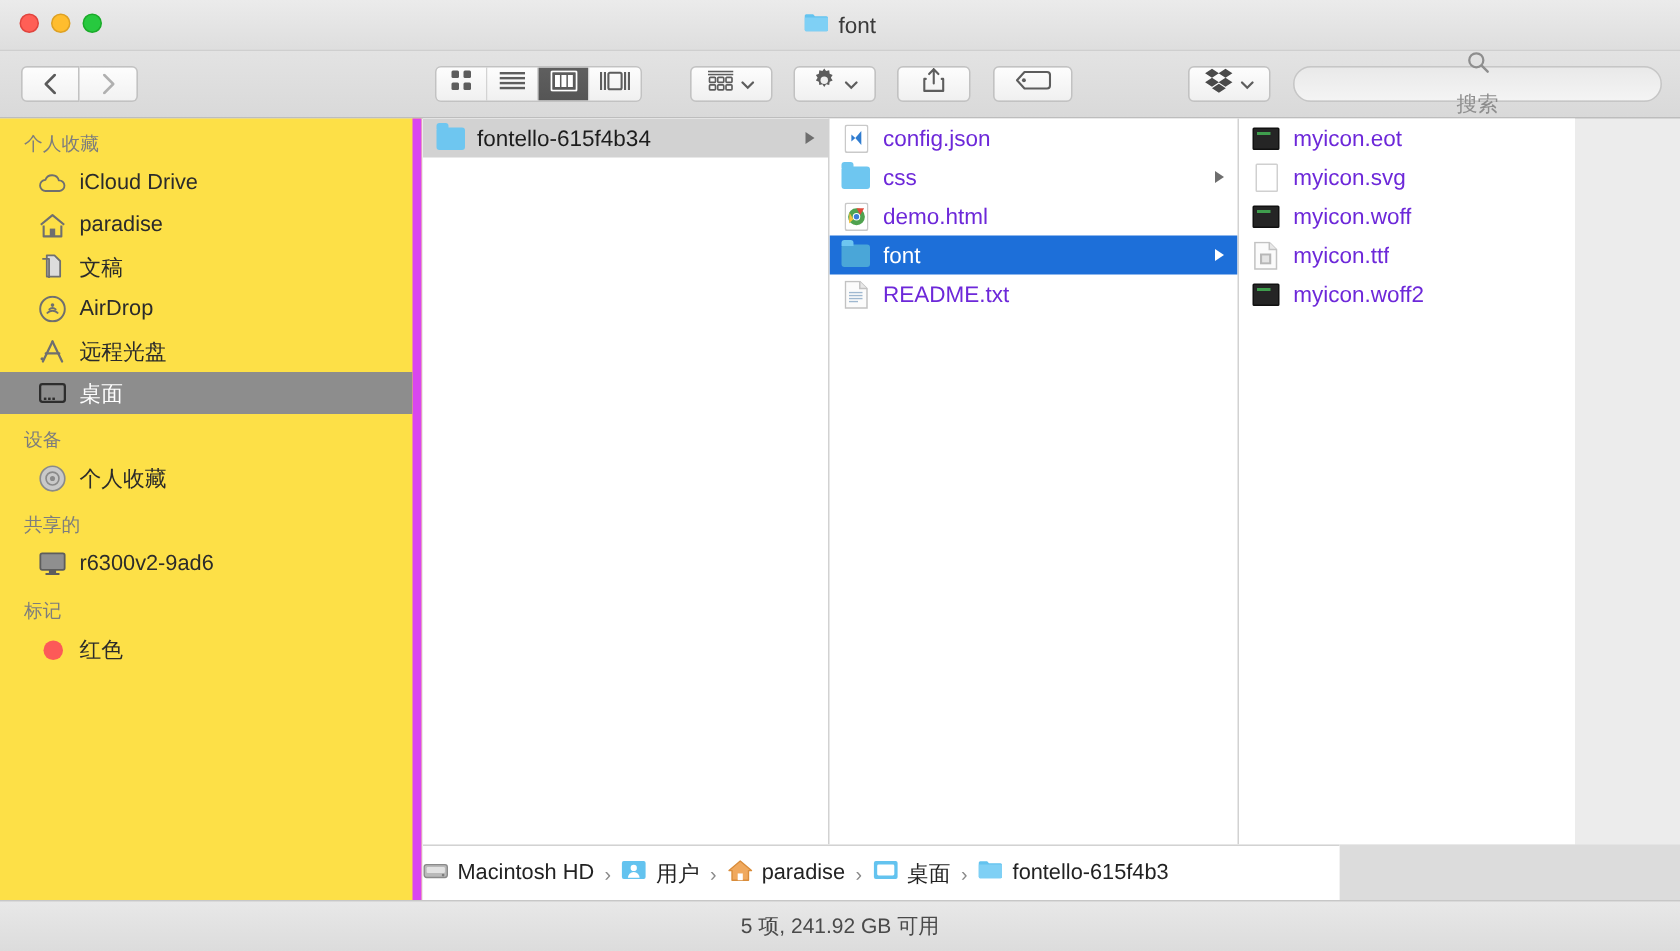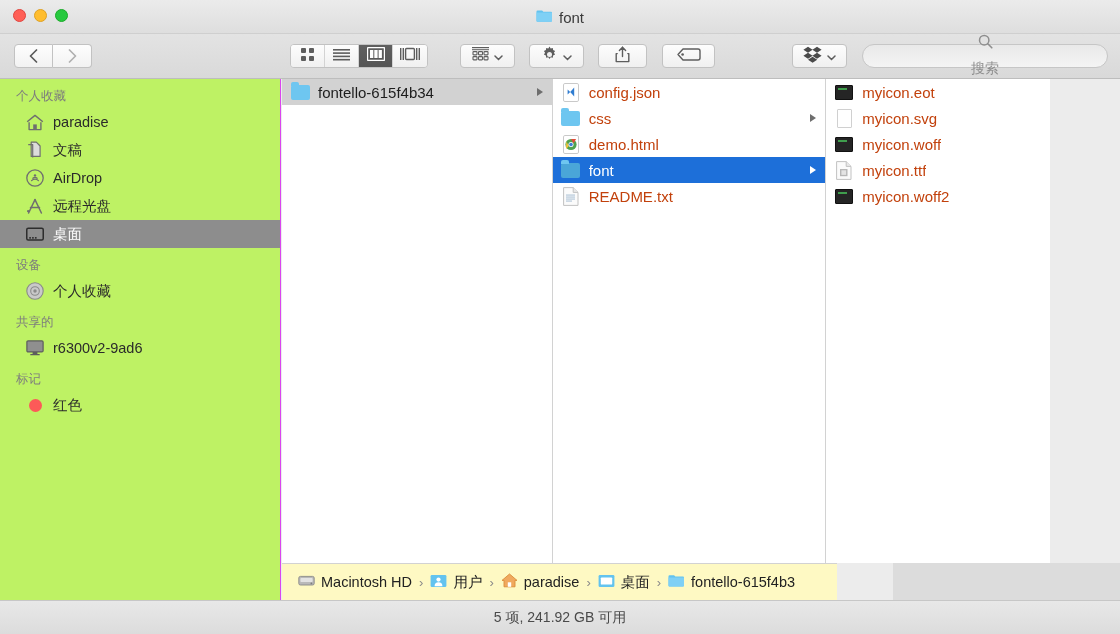--- a/index.html
+++ b/index.html
@@ -100,22 +100,22 @@
     display: flex; align-items: center; justify-content: center;
     gap: 7px;
     flex-direction: column;
   }
   .searchbox .ph { font-size: 14px; color: #8e8e8e; }
 
   
   .sidebar {
     position: absolute; top: 79px; left: 0;
     width: 281px; height: 521px;
-    background: #bef264;
-    border-right: 1px solid #d946ef;
+    background: #fde047;
+    border-right: 6px solid #d946ef;
     overflow: hidden;
   }
   .sb-header {
     font-size: 12.5px; color: #7d7d7d;
     padding: 9px 0 3px 16px;
     font-weight: 400;
   }
   .sb-item {
     display: flex; align-items: center;
     gap: 9px;
@@ -151,21 +151,21 @@
   .col1 { width: 295px; }
   .col2 { width: 298px; }
   .col3 { width: 244px; border-right: none; }
 
   .row {
     display: flex; align-items: center;
     height: 26px;
     padding-left: 8px;
     gap: 8px;
     font-size: 15px;
-    color: #c2410c;
+    color: #6d28d9;
     position: relative;
   }
   .row.sel-blue { background: #1d6fd9; color: #ffffff; }
   .row.sel-gray { background: #d2d2d2; color: #1d1d1d; }
   .row .fname { white-space: nowrap; overflow: hidden; }
   .arrow {
     position: absolute; right: 9px;
     width: 0; height: 0;
     border-left: 6px solid #6e6e6e;
     border-top: 4.5px solid transparent;
@@ -207,25 +207,24 @@
   }
   .termicon:before {
     content: ""; position: absolute;
     top: 2px; left: 2px; width: 9px; height: 2px;
     background: #3f9e4d;
   }
 
   
   .pathbar {
     position: absolute; top: 563px; left: 282px;
-    width: 555px; height: 37px;
-    background: #fef9c3;
+    width: 611px; height: 37px;
+    background: #ffffff;
     border-top: 1px solid #d2d2d2;
     display: flex; align-items: center;
-    padding-left: 16px;
     gap: 6px;
     overflow: hidden;
     white-space: nowrap;
   }
   .crumb { display: flex; align-items: center; gap: 6px; font-size: 14.5px; color: #222; }
   .sep { color: #8a8a8a; font-size: 13px; padding: 0 1px; }
 
   
   .statusbar {
     position: absolute; top: 600px; left: 0;
@@ -395,20 +394,28 @@
         </svg>
       </span>
       <span class="ph">搜索</span>
     </div>
   </div>
 
   <div class="sidebar">
 
     <div class="sb-header">个人收藏</div>
 
+    <div class="sb-item">
+      <span class="sb-icon">
+        <svg width="19" height="14" viewBox="0 0 19 14">
+          <path d="M4.8 12.6a3.9 3.9 0 01-.3-7.8A5 5 0 0114 5.2a3.7 3.7 0 01.4 7.4z" fill="none" stroke="#6f6f6f" stroke-width="1.3" stroke-linejoin="round"></path>
+        </svg>
+      </span>
+      <span>iCloud Drive</span>
+    </div>
 
     <div class="sb-item">
       <span class="sb-icon">
         <svg width="18" height="17" viewBox="0 0 18 17">
           <path d="M1.2 7.8L9 1.4l7.8 6.4" fill="none" stroke="#6f6f6f" stroke-width="1.4" stroke-linejoin="round"></path>
           <path d="M3.1 8.3v7.3h11.8V8.3" fill="none" stroke="#6f6f6f" stroke-width="1.4" stroke-linejoin="round"></path>
           <rect x="7.2" y="10.4" width="3.6" height="5.2" fill="#6f6f6f"></rect>
         </svg>
       </span>
       <span>paradise</span>

